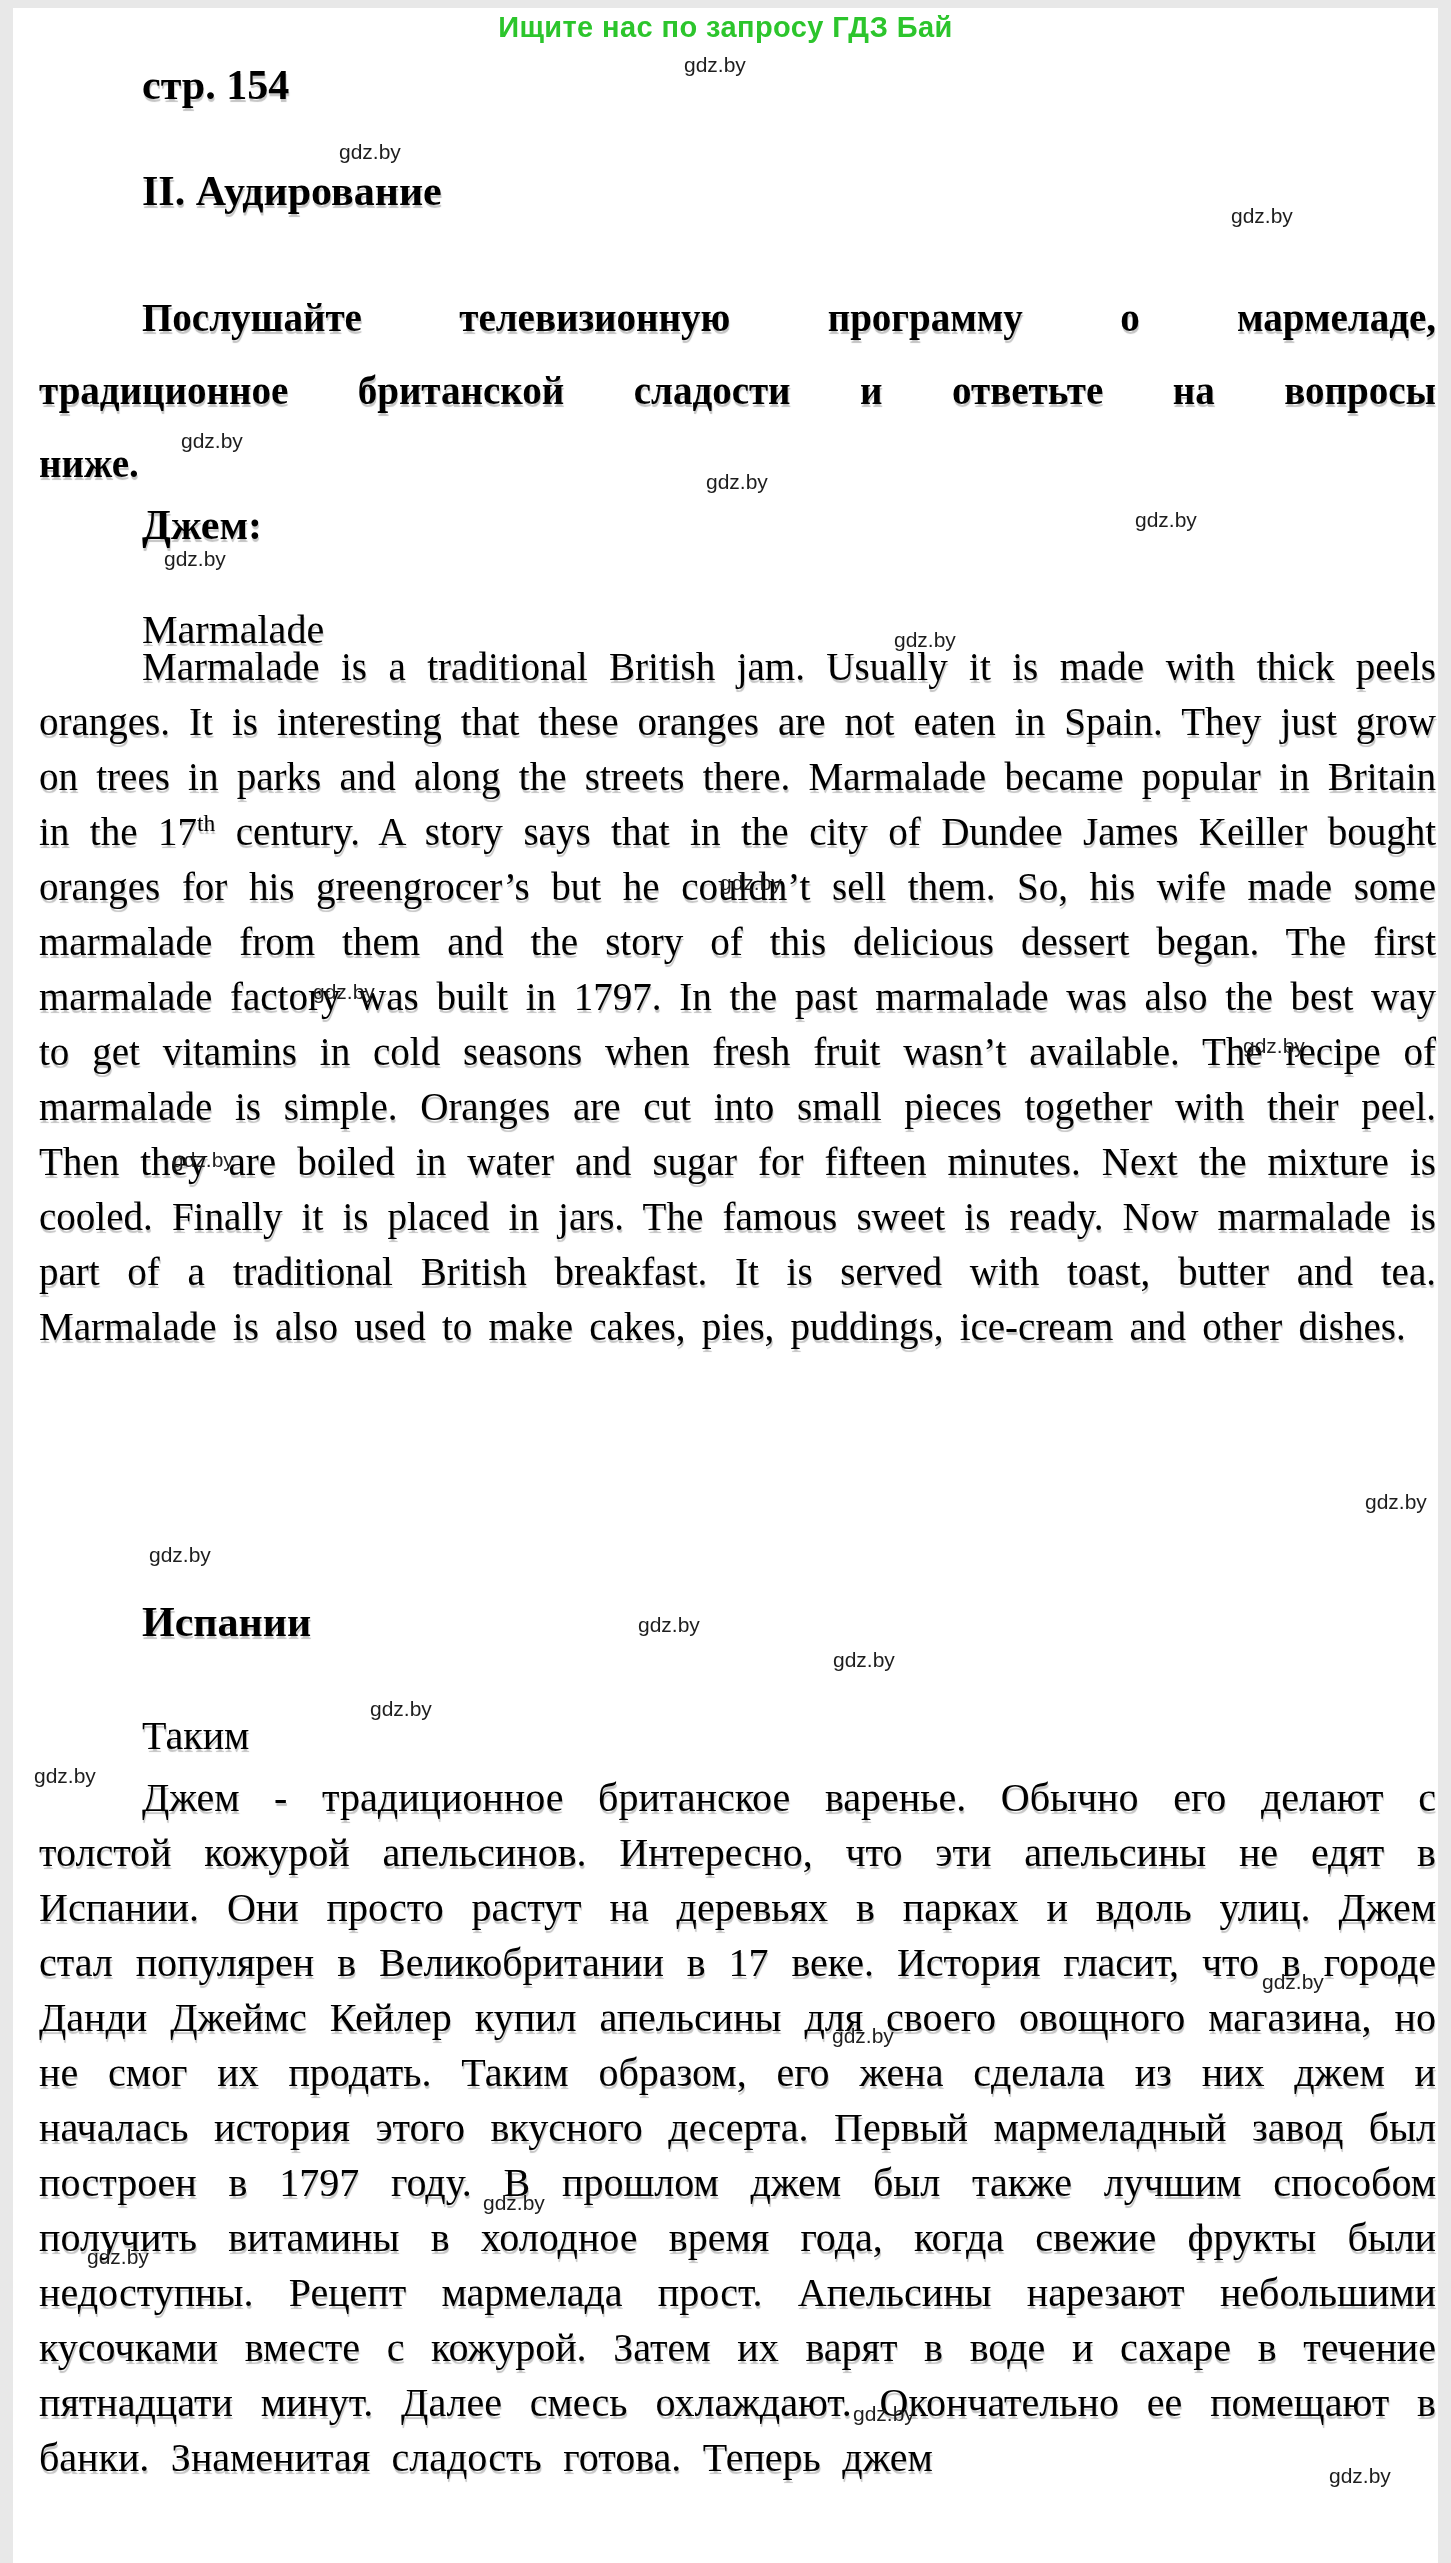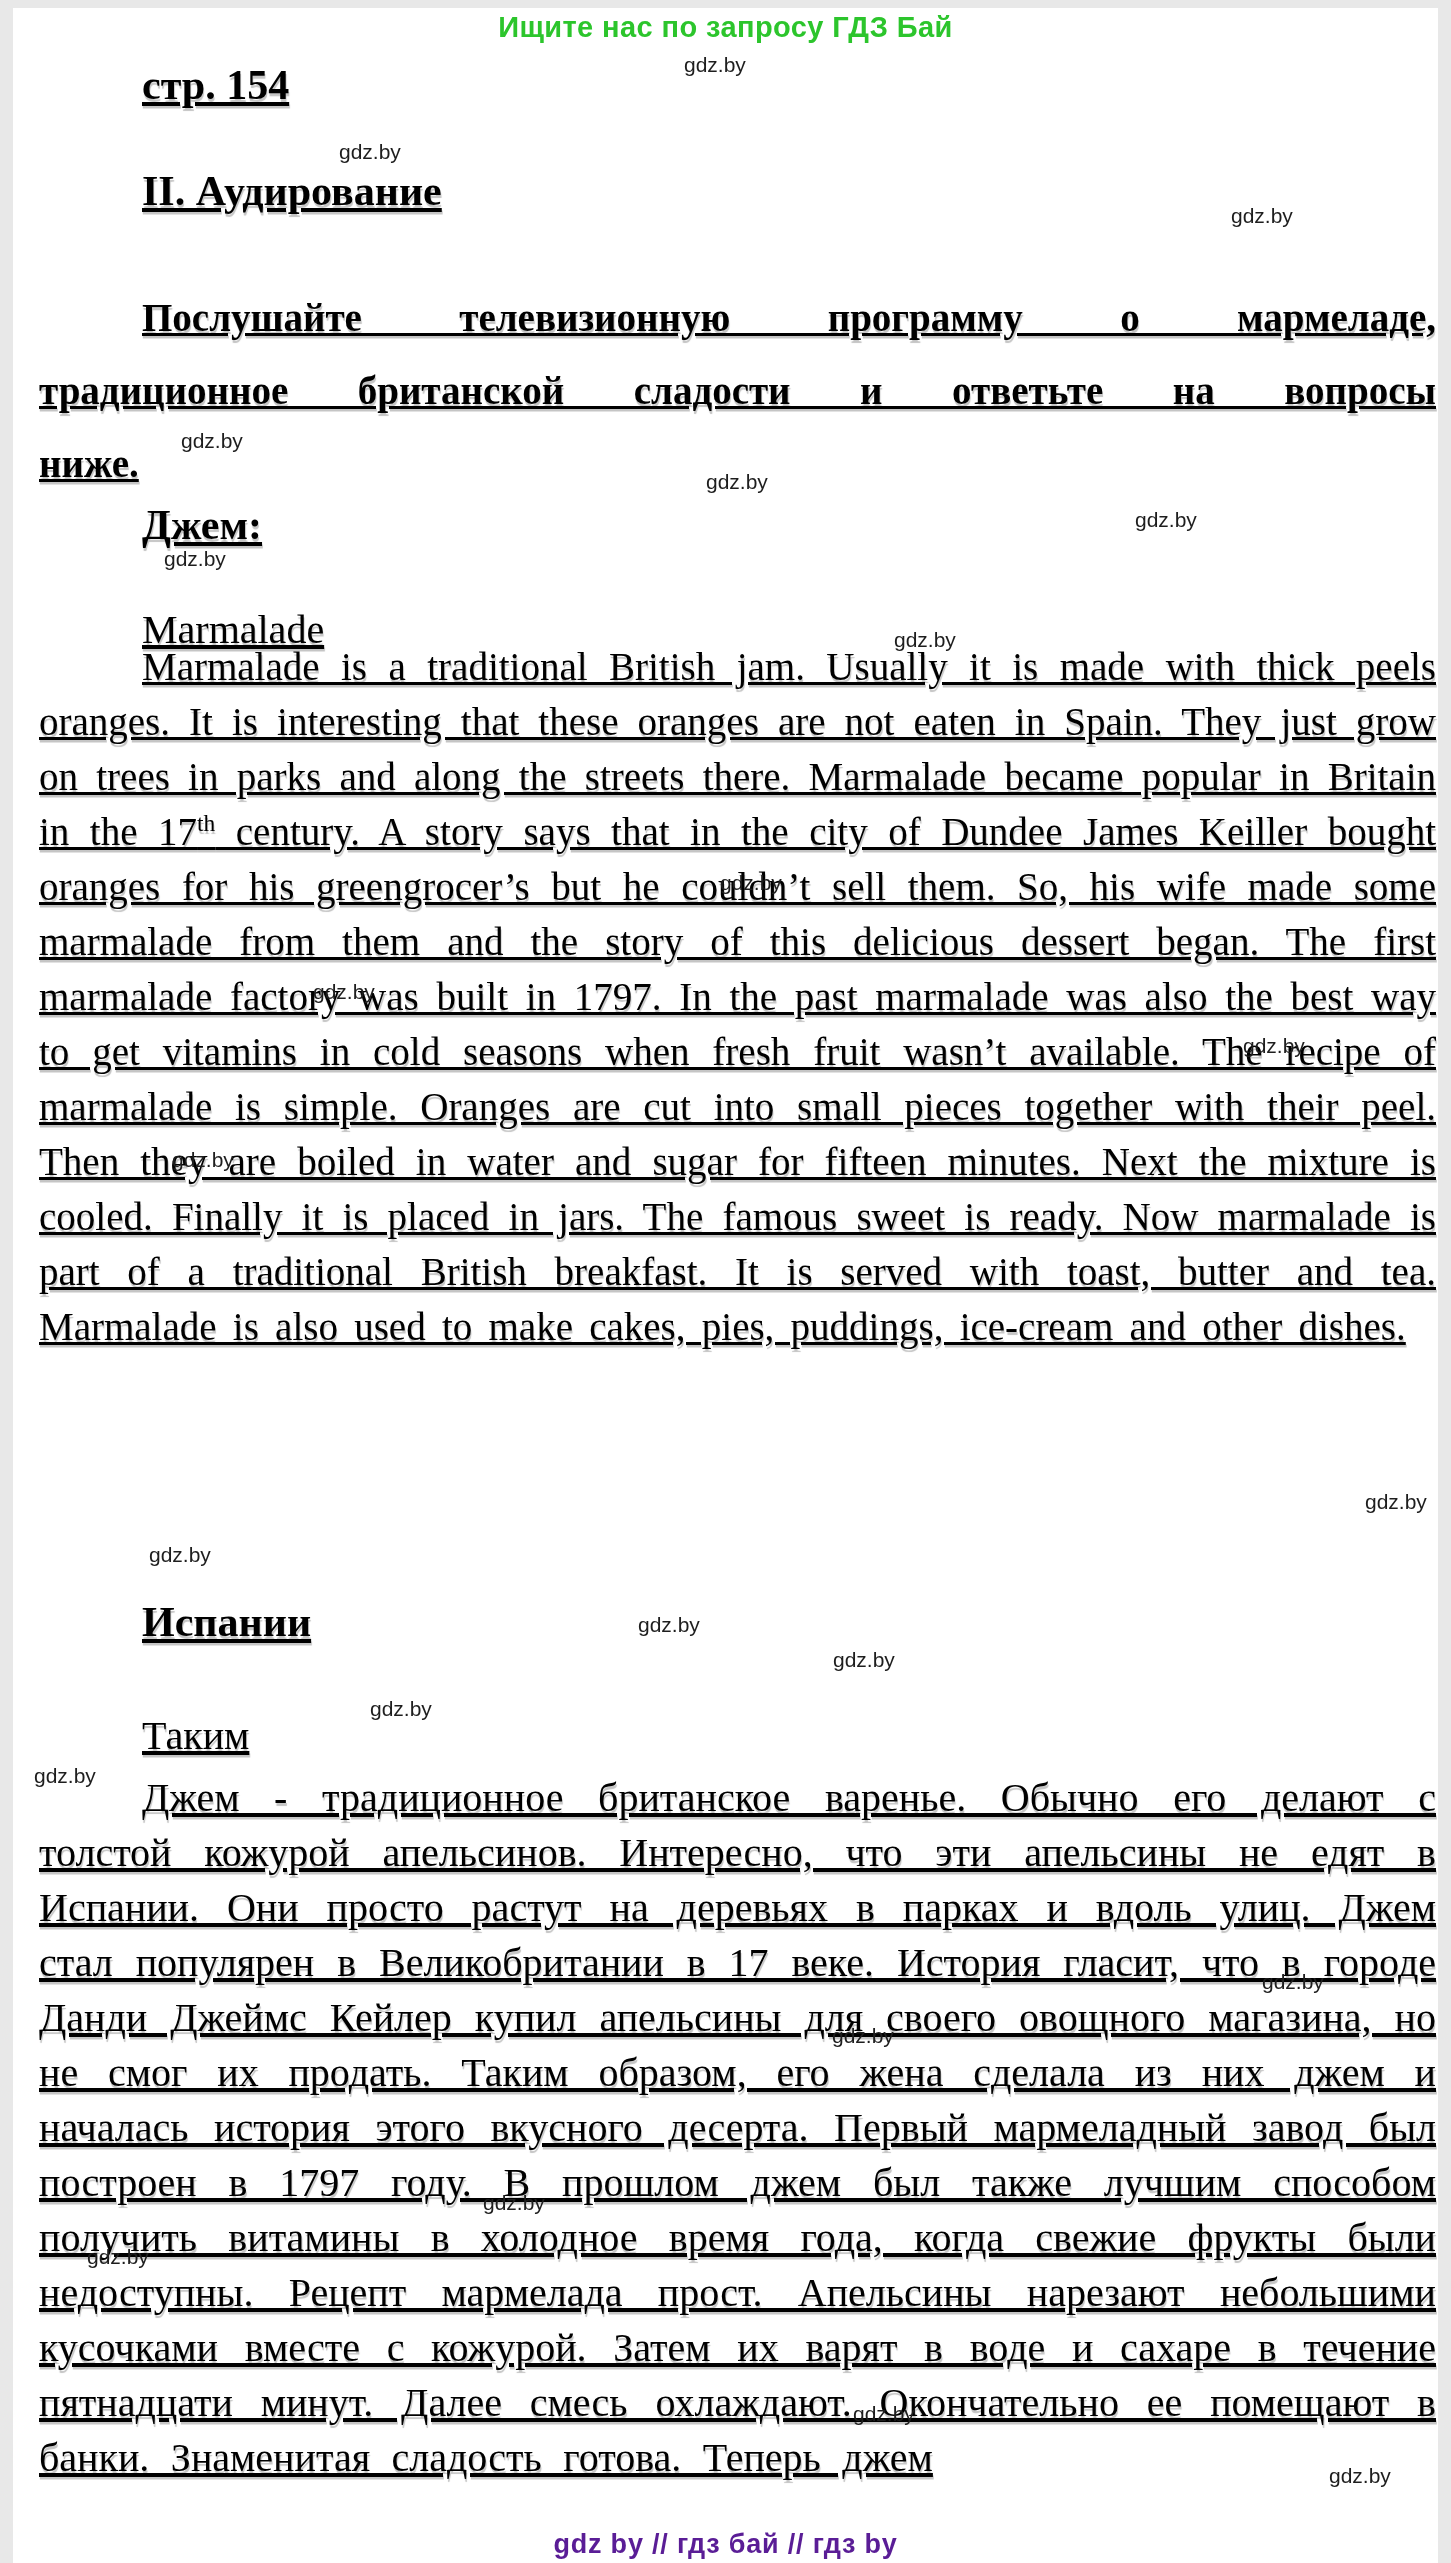--- a/index.html
+++ b/index.html
@@ -37,21 +37,21 @@
     font-size:40px; font-weight:normal;
     line-height:1.1;
     white-space:nowrap;
   }
   .para {
     position:absolute; left:26px; width:1397px;
     margin:0;
     text-align:justify;
     text-indent:103px;
   }
-  .shadow { text-shadow:0.8px 2.5px 0.8px rgba(90,90,90,0.35);text-decoration:underline; }
+  .shadow { text-shadow:0.8px 2.5px 0.8px rgba(90,90,90,0.35); }
   #heading-page-num   { top:54px; }
   #heading-section    { top:160px; }
   #task-para          { top:273px; font-size:39px; font-weight:bold; line-height:73px; word-spacing:45px; }
   #heading-text-label { top:494px; }
   #subtitle-marmalade { top:600px; }
   #english-para       { top:631px; font-size:39px; line-height:55px; word-spacing:6.5px; }
   #heading-perevod    { top:1591px; }
   #subtitle-dzhem     { top:1706px; }
   #russian-para       { top:1762px; font-size:40px; line-height:55px; word-spacing:11.5px; }
   .sup { font-size:0.6em; vertical-align:super; line-height:0; }
@@ -81,21 +81,20 @@
   <div class="subtitle shadow" id="subtitle-marmalade">Marmalade</div>
 
   <p class="para shadow" id="english-para"><span>Marmalade is a traditional British jam. Usually it is made with thick peels oranges. It is interesting that these oranges are not eaten in Spain. They just grow on trees in parks and along the streets there. Marmalade became popular in Britain in the 17</span><sup class="sup">th</sup><span> century. A story says that in the city of Dundee James Keiller bought oranges for his greengrocer’s but he couldn’t sell them. So, his wife made some marmalade from them and the story of this delicious dessert began. The first marmalade factory was built in 1797. In the past marmalade was also the best way to get vitamins in cold seasons when fresh fruit wasn’t available. The recipe of marmalade is simple. Oranges are cut into small pieces together with their peel. Then they are boiled in water and sugar for fifteen minutes. Next the mixture is cooled. Finally it is placed in jars. The famous sweet is ready. Now marmalade is part of a traditional British breakfast. It is served with toast, butter and tea. Marmalade is also used to make cakes, pies, puddings, ice-cream and other dishes.</span></p>
 
   <div class="heading shadow" id="heading-perevod">Испании</div>
 
   <div class="subtitle shadow" id="subtitle-dzhem">Таким</div>
 
   <p class="para shadow" id="russian-para">Джем - традиционное британское варенье. Обычно его делают с толстой кожурой апельсинов. Интересно, что эти апельсины не едят в Испании. Они просто растут на деревьях в парках и вдоль улиц. Джем стал популярен в Великобритании в 17 веке. История гласит, что в городе Данди Джеймс Кейлер купил апельсины для своего овощного магазина, но не смог их продать. Таким образом, его жена сделала из них джем и началась история этого вкусного десерта. Первый мармеладный завод был построен в 1797 году. В прошлом джем был также лучшим способом получить витамины в холодное время года, когда свежие фрукты были недоступны. Рецепт мармелада прост. Апельсины нарезают небольшими кусочками вместе с кожурой. Затем их варят в воде и сахаре в течение пятнадцати минут. Далее смесь охлаждают. Окончательно ее помещают в банки. Знаменитая сладость готова. Теперь джем</p>
 
-  <div class="footer" style="color: rgb(90, 29, 150);">gdz by  //  гдз бай  //  гдз by</div>
 
   <div>
       <span class="wm" style="left: 671px; top: 46px; color: rgb(30, 30, 30);">gdz.by</span>
       <span class="wm" style="left: 326px; top: 133px; color: rgb(30, 30, 30);">gdz.by</span>
       <span class="wm" style="left: 1218px; top: 197px; color: rgb(30, 30, 30);">gdz.by</span>
       <span class="wm" style="left: 168px; top: 422px; color: rgb(30, 30, 30);">gdz.by</span>
       <span class="wm" style="left: 693px; top: 463px; color: rgb(30, 30, 30);">gdz.by</span>
       <span class="wm" style="left: 1122px; top: 501px; color: rgb(30, 30, 30);">gdz.by</span>
       <span class="wm" style="left: 151px; top: 540px; color: rgb(30, 30, 30);">gdz.by</span>
       <span class="wm" style="left: 881px; top: 621px; color: rgb(30, 30, 30);">gdz.by</span>

